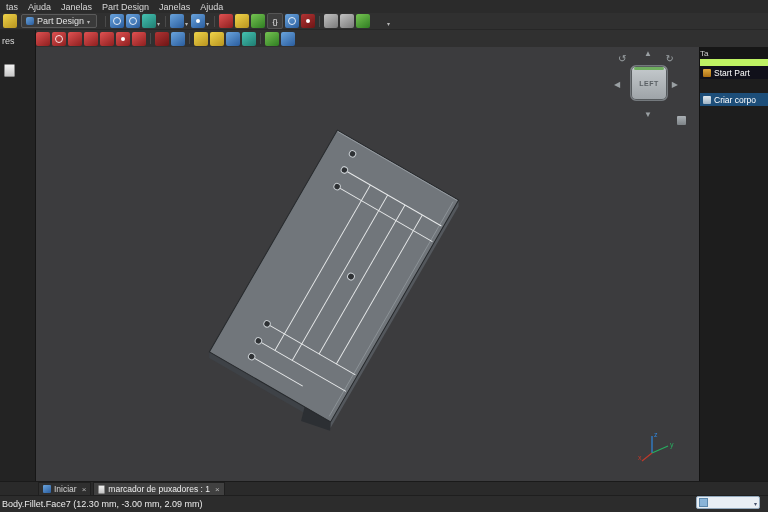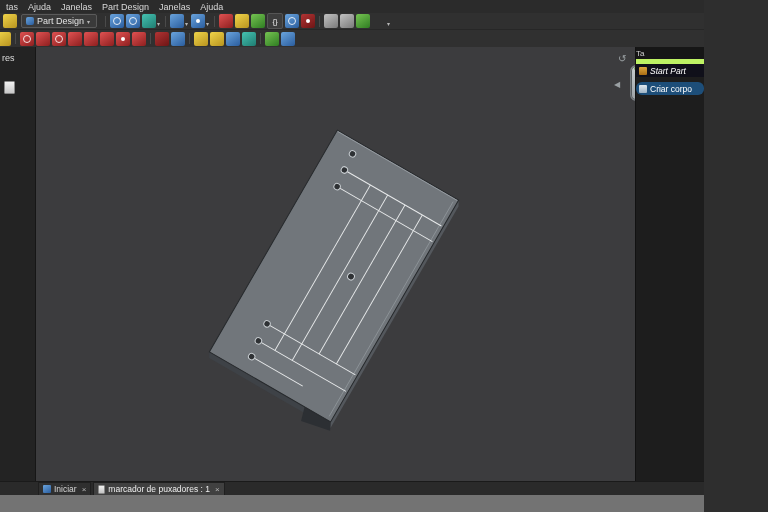--- a/index.html
+++ b/index.html
@@ -1,18 +1,18 @@
 <!DOCTYPE html>
 <html><head>
 <meta charset="utf-8">
 <style>
   html,body{margin:0;padding:0;}
   body{width:768px;height:512px;overflow:hidden;background:#2e2e2e;
        font-family:"Liberation Sans","DejaVu Sans",sans-serif;-webkit-font-smoothing:antialiased;}
-  .app{position:relative;width:704px;height:512px;background:#737373;overflow:hidden;}
+  .app{position:relative;width:768px;height:512px;background:#8b5cf6;overflow:hidden;}
 
   
   .menubar{position:absolute;top:0;left:0;right:0;height:13px;background:#2b2b2b;
            display:flex;align-items:center;padding-left:1px;color:#d8d8d8;font-size:9px;}
   .menu-item{padding:0 5px;white-space:nowrap;}
 
   
   .toolbar{position:absolute;left:0;right:0;display:flex;align-items:center;background:#303030;padding-left:2px;}
   .toolbar1{top:13px;height:16px;border-bottom:1px solid #272727;}
   .toolbar2{top:30px;height:17px;border-bottom:1px solid #232323;}
@@ -33,21 +33,21 @@
               display:flex;align-items:center;justify-content:center;border-radius:2px;}
   .diamond{width:9px;height:9px;margin:2px 4px;border-radius:1px;
            background:linear-gradient(145deg,#7fb2e5,#2f6db5);transform:rotate(45deg);}
   .cropped{margin-left:-5px;}
 
   .wb-combo{display:flex;align-items:center;gap:3px;background:#3a3a3a;border:1px solid #5a5a5a;
             border-radius:2px;height:12px;padding:0 4px;margin:0 5px 0 3px;color:#e2e2e2;font-size:9px;flex:none;}
   .wb-icon{width:8px;height:8px;border-radius:2px;background:linear-gradient(145deg,#6aa4dd,#2a5d9e);}
 
   
-  .left-panel{position:absolute;top:47px;left:0;width:35px;bottom:31px;background:#232323;
+  .left-panel{position:absolute;top:30px;left:0;width:35px;bottom:31px;background:#232323;
               border-right:1px solid #161616;color:#cccccc;}
   .left-title{font-size:9px;color:#dddddd;padding:6px 0 0 2px;}
   .doc-icon{display:block;width:9px;height:11px;background:linear-gradient(#f2f2f2,#c8c8c8);
             margin:18px 0 0 4px;border-radius:1px;border:1px solid #8a8a8a;}
 
   
   .viewport{position:absolute;top:47px;left:36px;width:664px;bottom:31px;background:#3c3c3e;}
   .part-svg{position:absolute;left:0;top:0;}
 
   
@@ -66,24 +66,24 @@
   .nc-label{font-size:7px;font-weight:bold;color:#595f63;letter-spacing:.5px;}
   .nc-minicube{position:absolute;right:0;bottom:2px;width:9px;height:9px;border-radius:1px;
                background:linear-gradient(#aab0b4,#7d8387);border:1px solid #5e6periph366;}
   .axis-svg{position:absolute;right:22px;bottom:16px;}
 
   
   .right-panel{position:absolute;top:47px;right:0;width:68px;bottom:31px;background:#1d1d1d;
                border-left:1px solid #121212;}
   .rp-tab{font-size:8px;color:#cfcfcf;text-align:left;padding:2px 3px 1px 0;background:#161616;height:9px;}
   .rp-header{display:flex;align-items:center;gap:3px;background:#10101a;color:#ffffff;
-             font-size:8.5px;height:13px;padding:0 3px;border-top:5px solid #bef264;font-style:italic;}
+             font-size:8.5px;height:13px;padding:0 3px;border-top:7px solid #bef264;}
   .rp-header-icon{width:8px;height:8px;border-radius:1px;background:linear-gradient(#e0a83e,#a96d14);flex:none;}
   .rp-item{display:flex;align-items:center;gap:3px;background:#1d4e79;color:#ffffff;
-           font-size:8.5px;height:13px;padding:0 3px;margin-top:5px;border-radius:6px;}
+           font-size:8.5px;height:13px;padding:0 3px;margin-top:14px;}
   .rp-item-icon{width:8px;height:8px;border-radius:1px;background:linear-gradient(#dfe8ef,#9fb3c4);flex:none;}
 
   
   .tabbar{position:absolute;left:0;right:0;bottom:17px;height:14px;background:#2a2a2a;
           border-top:1px solid #1a1a1a;display:flex;align-items:flex-end;padding-left:38px;box-sizing:border-box;}
   .tab{display:flex;align-items:center;gap:3px;height:12px;padding:0 4px;font-size:8.5px;color:#d5d5d5;
        background:#2f2f2f;border:1px solid #1f1f1f;border-bottom:none;margin-right:2px;white-space:nowrap;}
   .tab.active{background:#404040;color:#eeeeee;}
   .tab-icon-start{width:8px;height:8px;border-radius:1px;background:linear-gradient(145deg,#6aa4dd,#2a5d9e);flex:none;}
   .tab-icon-doc{width:7px;height:9px;border-radius:1px;background:linear-gradient(#f0f0f0,#c4c4c4);border:1px solid #888;flex:none;box-sizing:border-box;}
@@ -248,14 +248,21 @@
       <span>Iniciar</span>
       <span class="tab-close">×</span>
     </div>
     <div class="tab active">
       <span class="tab-icon-doc"></span>
       <span>marcador de puxadores : 1</span>
       <span class="tab-close">×</span>
     </div>
   </div>
 
+  <div class="statusbar">
+    <span>Body.Fillet.Face7 (12.30 mm, -3.00 mm, 2.09 mm)</span>
+    <div class="unit-combo">
+      <span class="unit-swatch"></span>
+      <span class="unit-caret">▾</span>
+    </div>
+  </div>
 
 </div>
 
 </body></html>

